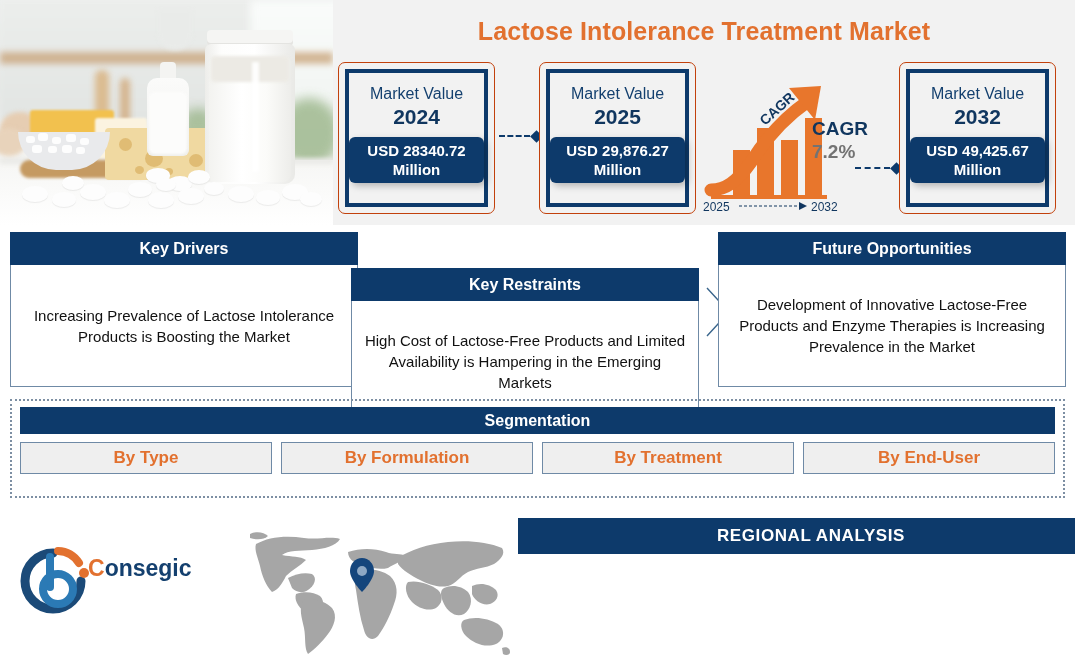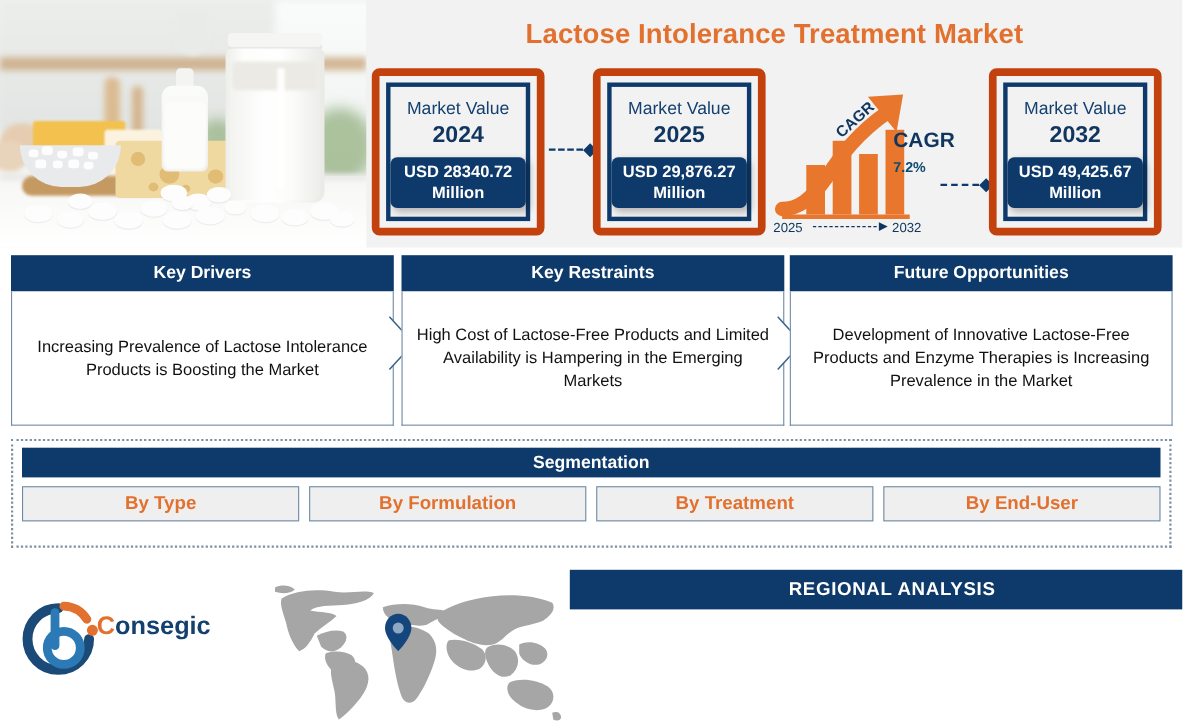--- a/index.html
+++ b/index.html
@@ -61,21 +61,21 @@
 
   .hero-title {
     position: absolute; left: 333px; top: 10px; width: 742px; height: 42px;
     display: flex; align-items: center; justify-content: center;
     color: #e2712f; font-size: 25px; font-weight: bold; letter-spacing: .1px;
   }
 
   
   .mv-box {
     position: absolute; top: 62px; width: 157px; height: 152px;
-    border: 7px solid #c2410c; border-radius: 7px; background: #f2f2f2;
+    border: 1px solid #c2410c; border-radius: 7px; background: #f2f2f2;
     padding: 6px;
   }
   .mv-inner {
     width: 100%; height: 100%; border: 4px solid #0d3a6b; background: #f2f2f2;
     display: flex; flex-direction: column; align-items: center; padding-top: 11px;
   }
   .mv-label { color: #14406f; font-size: 16px; line-height: 20px; }
   .mv-year  { color: #10365f; font-size: 21px; font-weight: bold; line-height: 26px; }
   .mv-chip  {
     margin-top: 7px; background: #0d3a6b; color: #ffffff; border-radius: 6px;
@@ -89,35 +89,35 @@
   .connector { position: absolute; height: 10px; display: flex; align-items: center; }
   .conn-line { height: 0; border-top: 2px dashed #0d3a6b; flex: 1; }
   .conn-dia { width: 9px; height: 9px; background: #0d3a6b; transform: rotate(45deg); margin-left: 2px; }
   #conn-0 { left: 499px; top: 131px; width: 42px; }
   #conn-1 { left: 855px; top: 163px; width: 46px; }
 
   
   .cagr-wrap { position: absolute; left: 703px; top: 78px; width: 155px; height: 135px; }
   .cagr-text { position: absolute; left: 812px; top: 118px; text-align: left; }
   .cagr-text .c1 { color: #10365f; font-size: 19px; font-weight: bold; line-height: 22px; }
-  .cagr-text .c2 { color: #0c4a6e; font-size: 13px; font-weight: bold; line-height: 24px; }
+  .cagr-text .c2 { color: #737373; font-size: 19px; font-weight: bold; line-height: 24px; }
 
   
   .kp { position: absolute; top: 232px; width: 348px; height: 155px; }
   .kp-head {
     height: 33px; background: #0d3a6b; color: #ffffff; font-size: 16px; font-weight: bold;
     display: flex; align-items: center; justify-content: center;
   }
   .kp-body {
     height: 122px; background: #ffffff; border: 1px solid #6f8aa6; border-top: none;
     display: flex; align-items: center; justify-content: center; text-align: center;
     color: #111111; font-size: 15px; line-height: 21px; padding: 0 12px;
   }
   #kp-0 { left: 10px; }
-  #kp-1 { left: 365px; }
+  #kp-1 { left: 351px; margin-top: 36px; }
   #kp-2 { left: 718px; }
 
   .chev { position: absolute; top: 286px; width: 26px; height: 52px; }
 
   
   .seg-outer {
     position: absolute; left: 10px; top: 399px; width: 1055px; height: 99px;
     border: 2px dotted #7d8fa3; padding: 6px 8px;
   }
   .seg-head {

